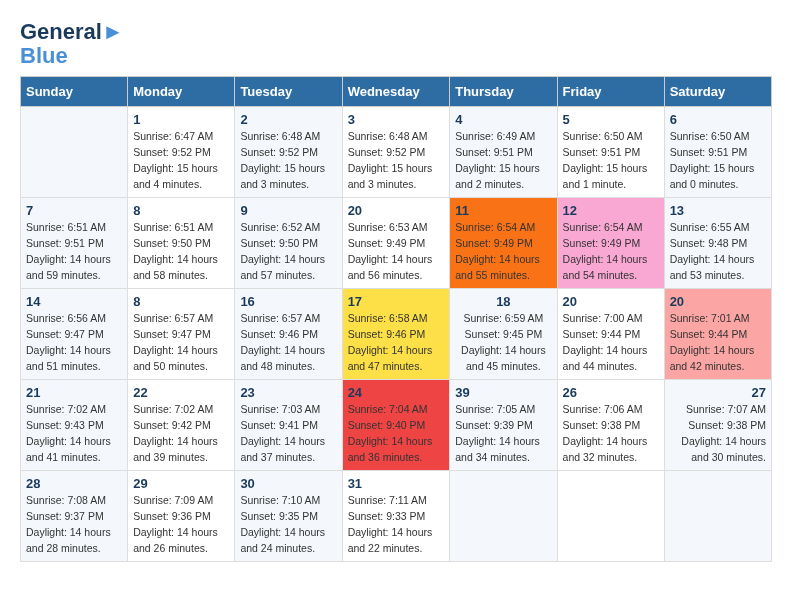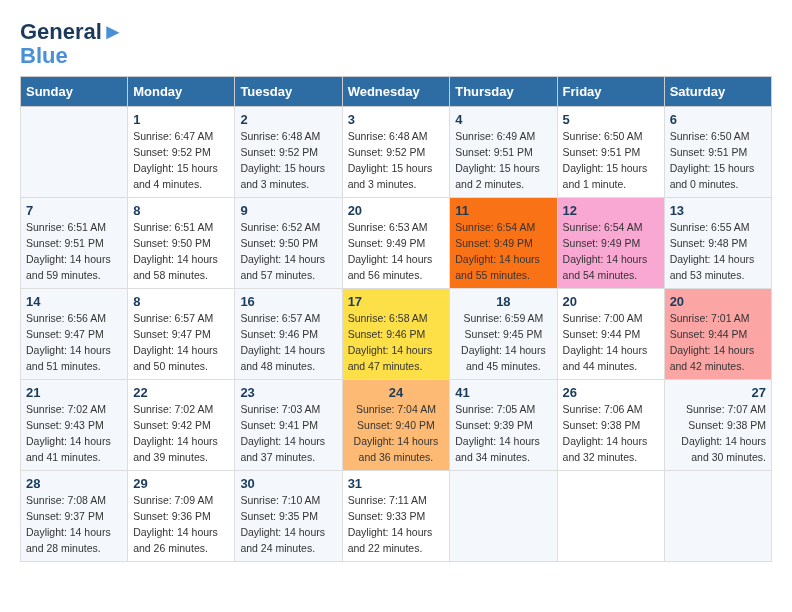--- a/index.html
+++ b/index.html
@@ -211,26 +211,26 @@
           <div class="day-info">Sunrise: 7:02 AM<br>Sunset: 9:43 PM<br>Daylight: 14 hours<br>and 41 minutes.</div>
         </td>
         <td style="background: rgb(255, 255, 255);">
           <span class="day-num">22</span>
           <div class="day-info">Sunrise: 7:02 AM<br>Sunset: 9:42 PM<br>Daylight: 14 hours<br>and 39 minutes.</div>
         </td>
         <td style="background: rgb(244, 248, 252);">
           <span class="day-num">23</span>
           <div class="day-info">Sunrise: 7:03 AM<br>Sunset: 9:41 PM<br>Daylight: 14 hours<br>and 37 minutes.</div>
         </td>
-        <td style="background: #fdba74; text-align: center;">
+        <td style="background: #ef4444;">
           <span class="day-num">24</span>
           <div class="day-info">Sunrise: 7:04 AM<br>Sunset: 9:40 PM<br>Daylight: 14 hours<br>and 36 minutes.</div>
         </td>
         <td style="background: rgb(244, 248, 252);">
-          <span class="day-num">41</span>
+          <span class="day-num">39</span>
           <div class="day-info">Sunrise: 7:05 AM<br>Sunset: 9:39 PM<br>Daylight: 14 hours<br>and 34 minutes.</div>
         </td>
         <td style="background: rgb(255, 255, 255);">
           <span class="day-num">26</span>
           <div class="day-info">Sunrise: 7:06 AM<br>Sunset: 9:38 PM<br>Daylight: 14 hours<br>and 32 minutes.</div>
         </td>
         <td style="background: rgb(244, 248, 252); text-align: right;">
           <span class="day-num">27</span>
           <div class="day-info">Sunrise: 7:07 AM<br>Sunset: 9:38 PM<br>Daylight: 14 hours<br>and 30 minutes.</div>
         </td>

